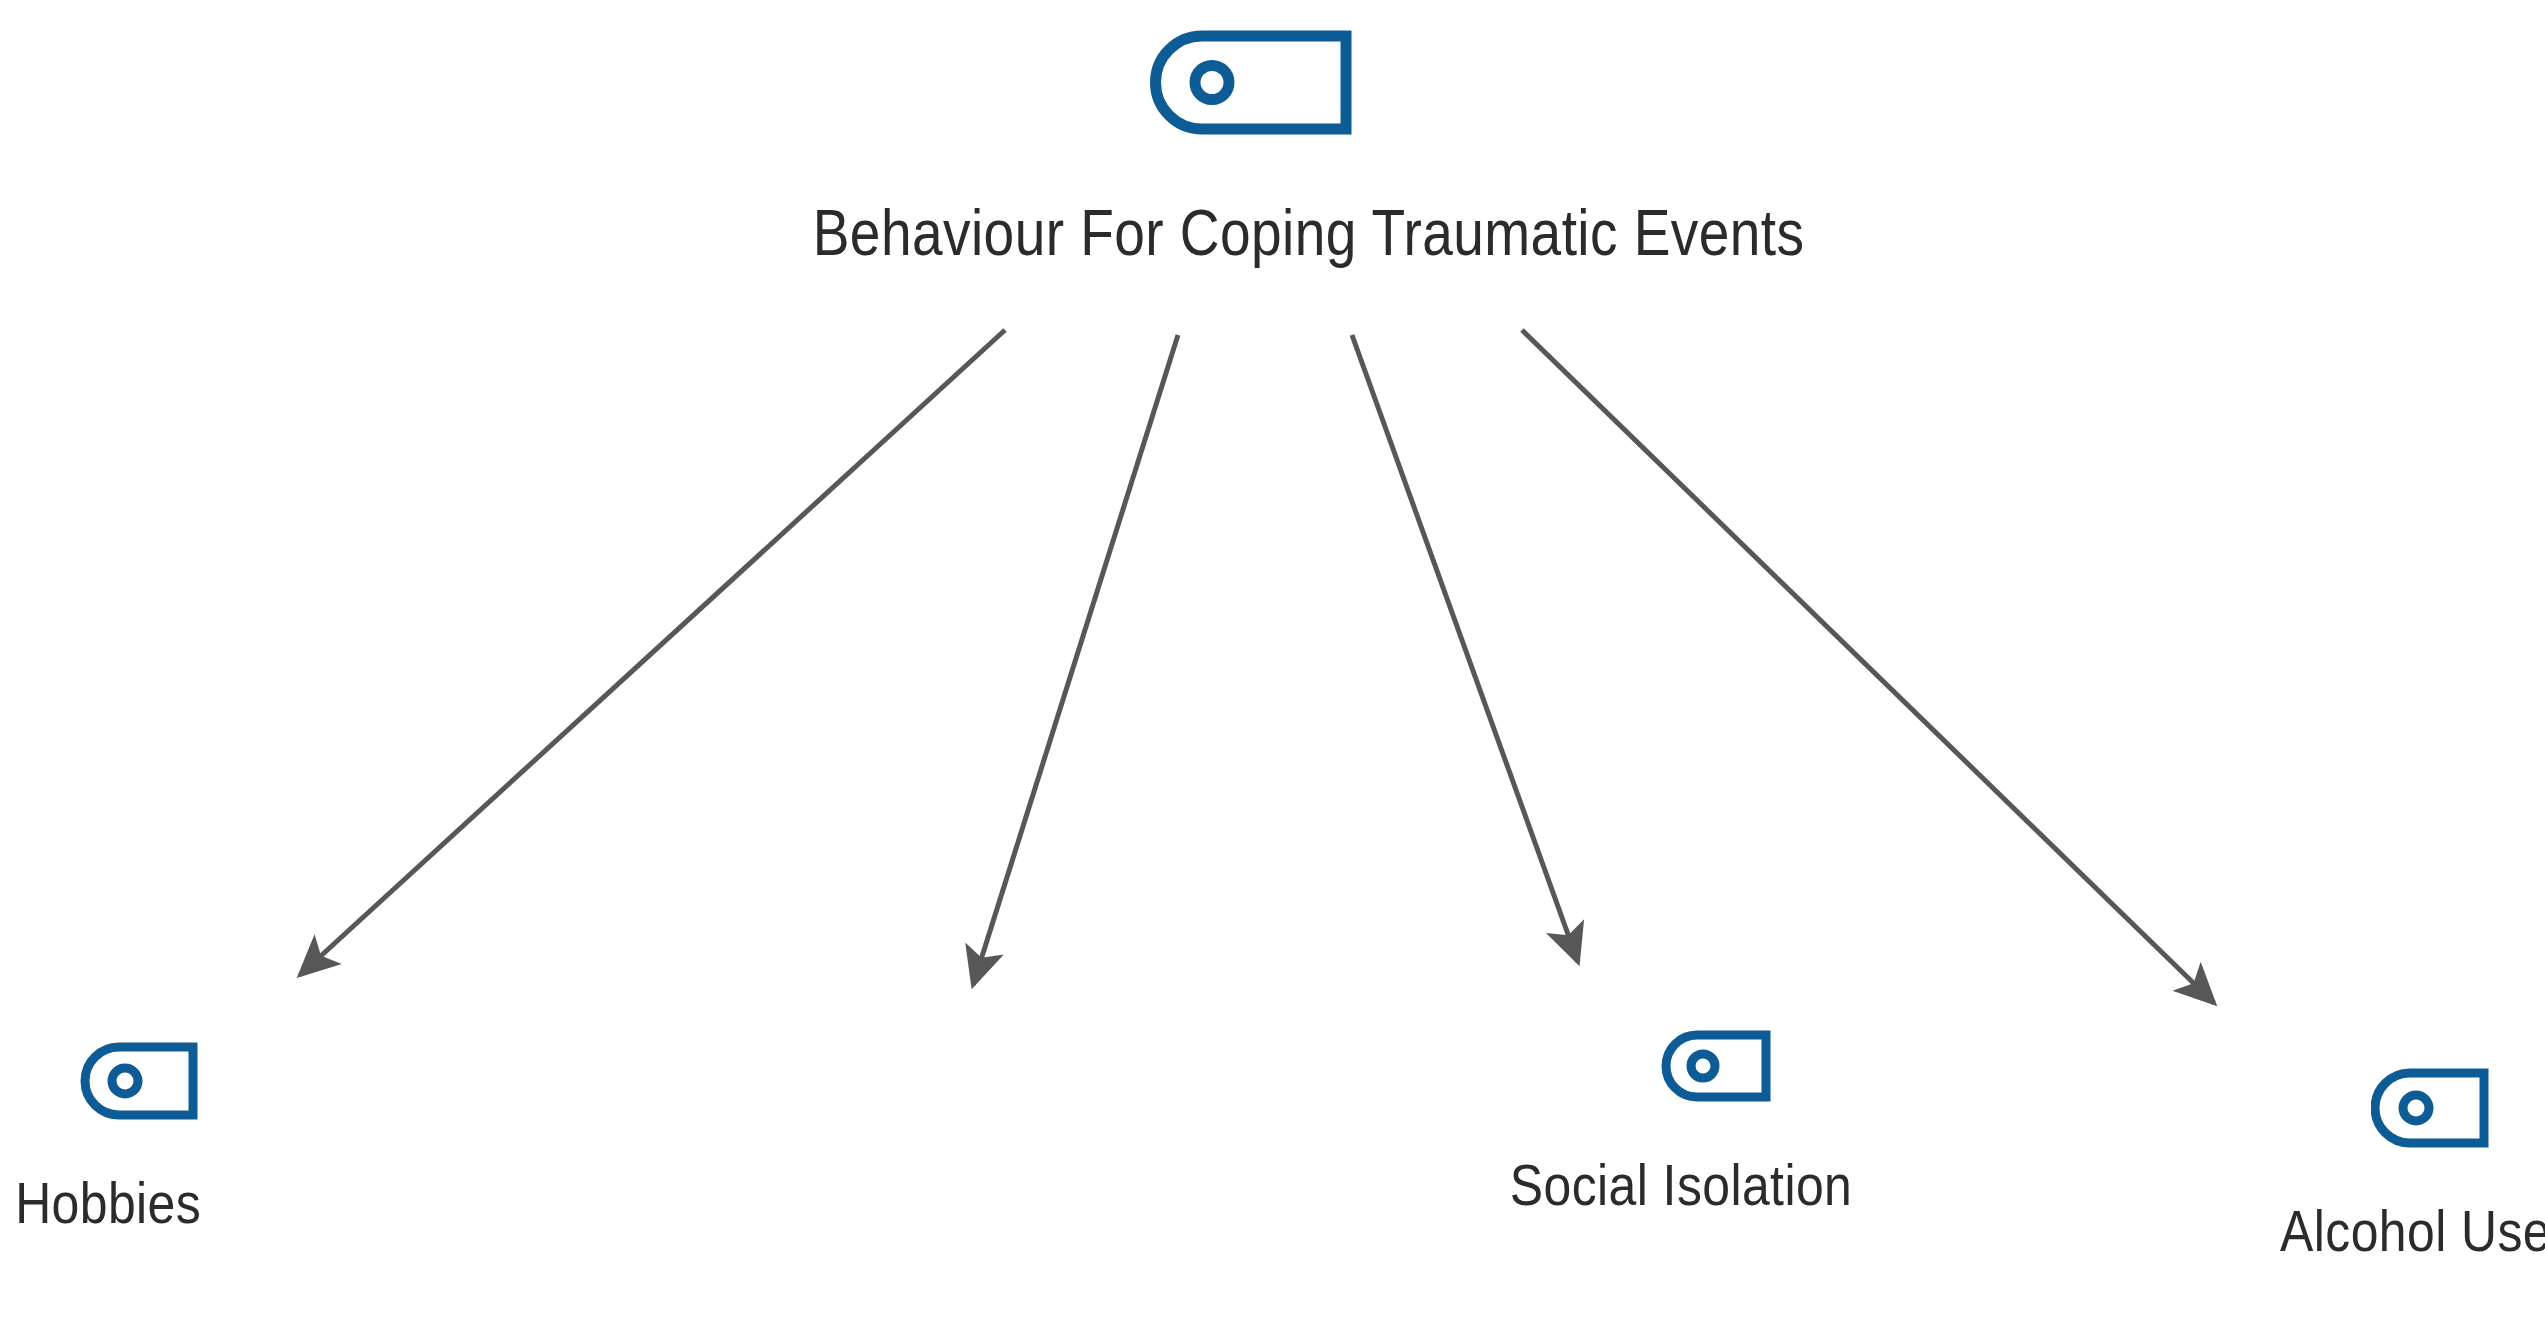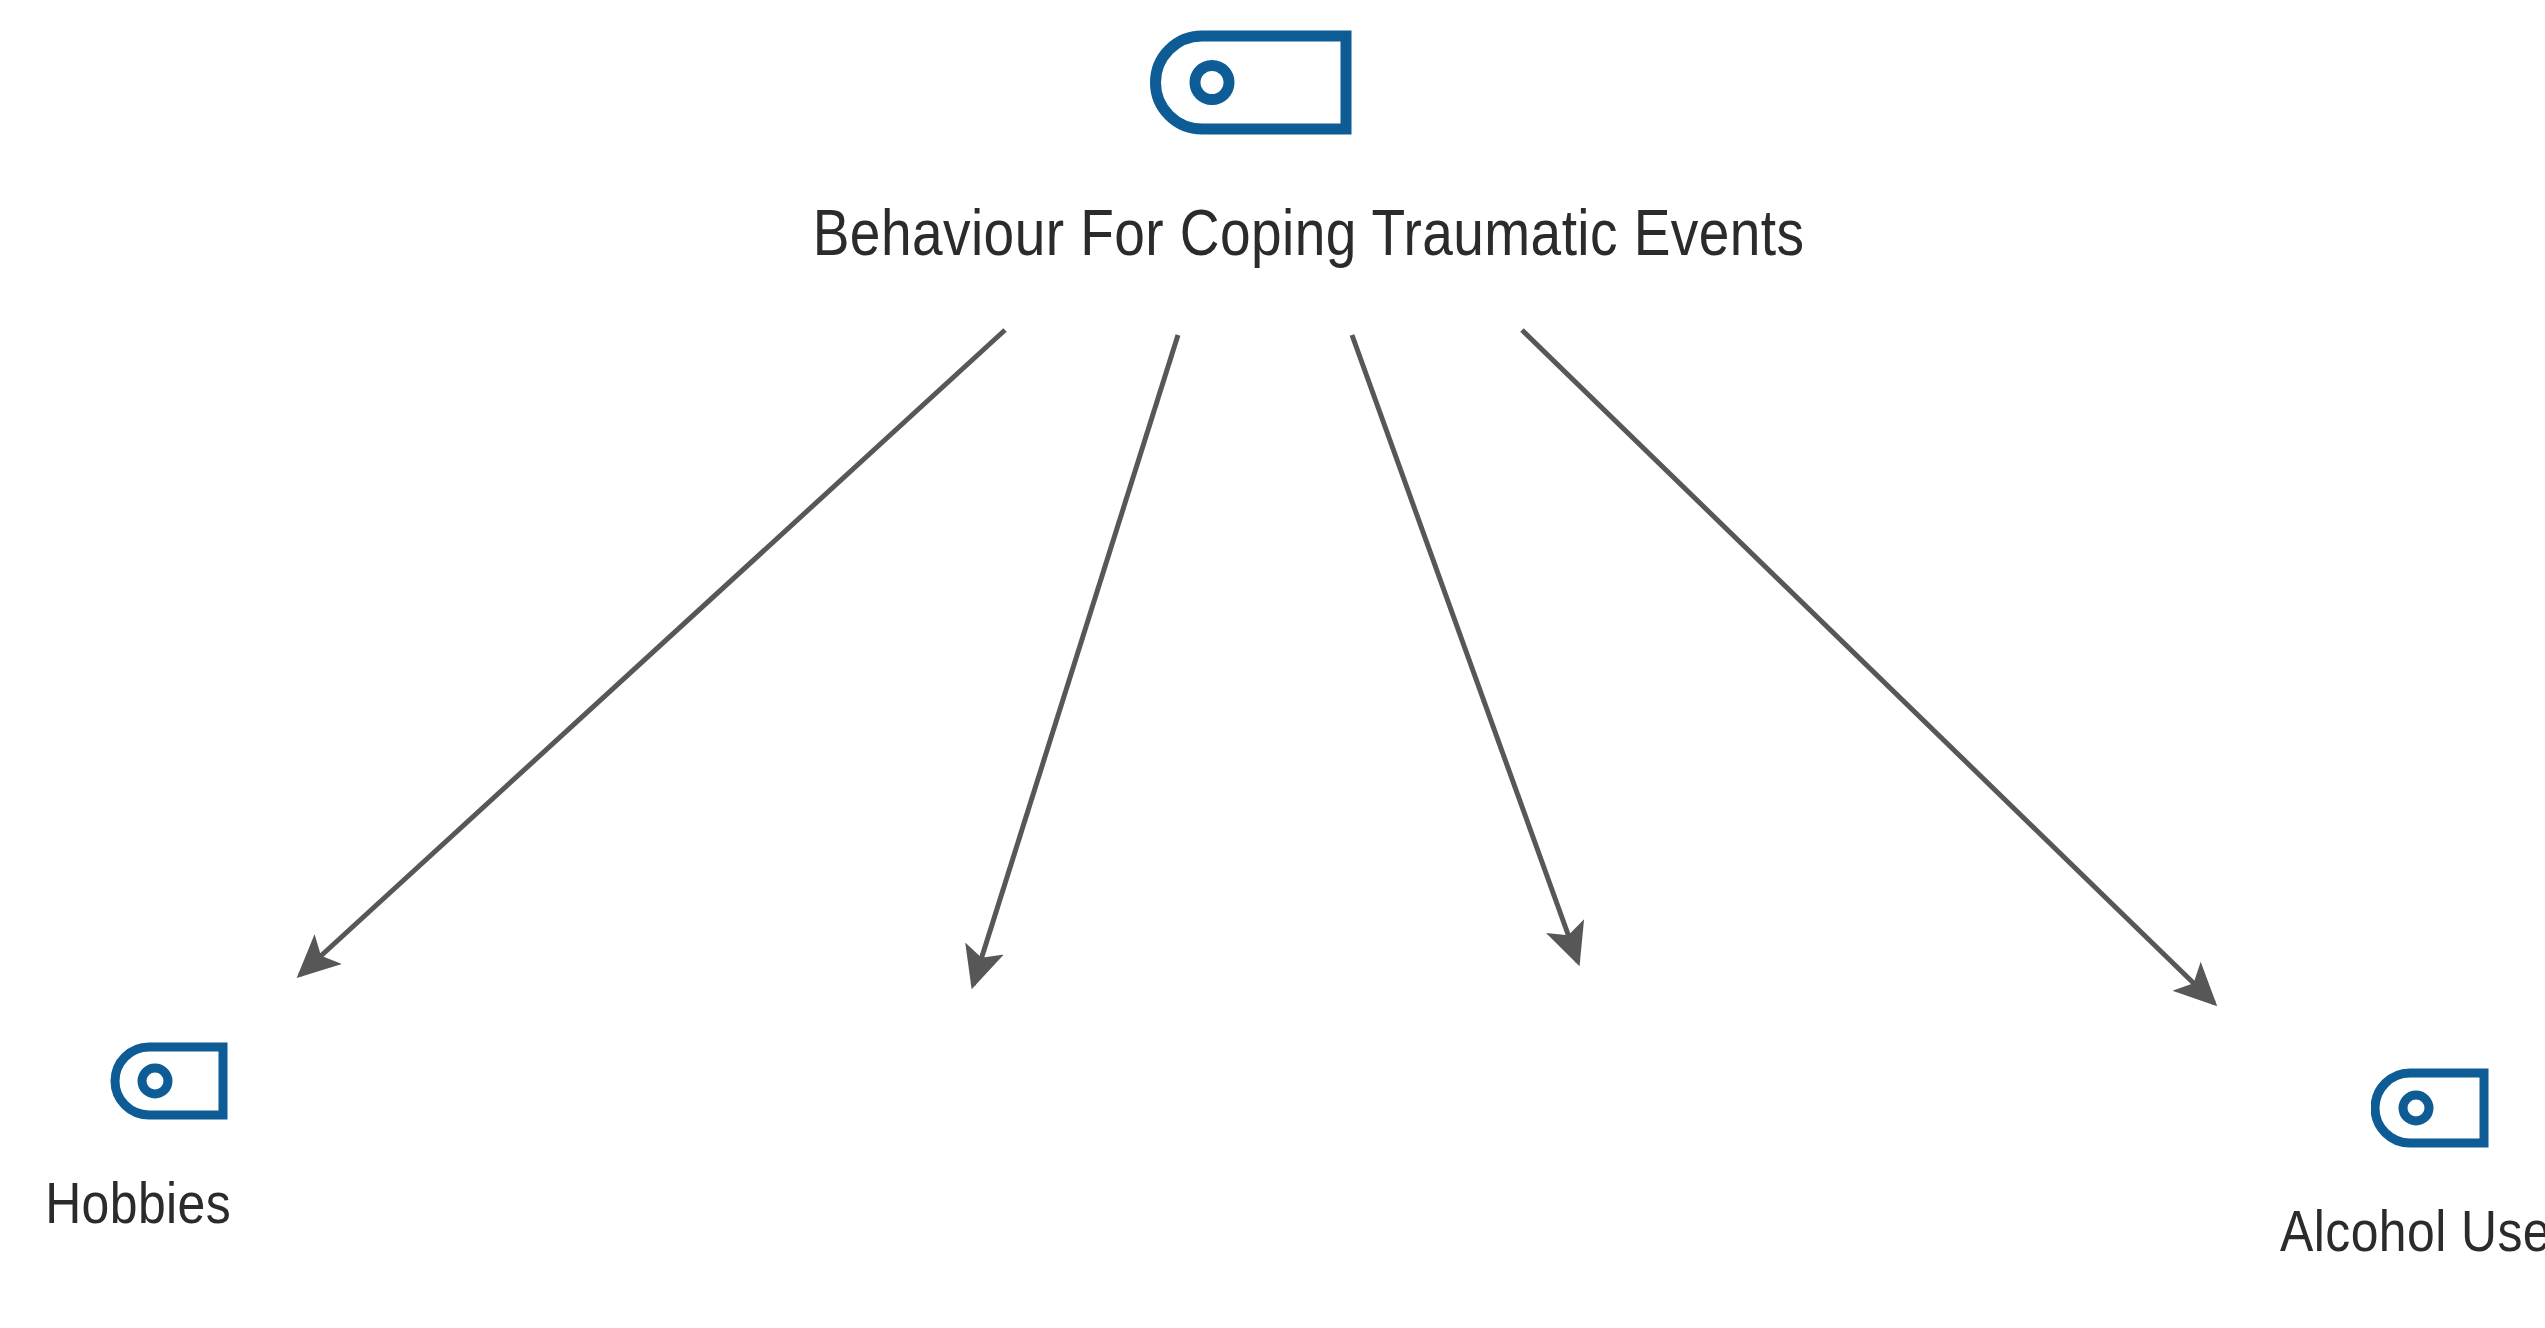--- a/index.html
+++ b/index.html
@@ -52,21 +52,21 @@
     font-size: 64px;
     line-height: 1;
     margin-top: 62px;
     margin-left: -418px;
   }
   .leaf .node-label {
     font-size: 58px;
     line-height: 1;
     margin-top: 50px;
   }
-  #leaf-0 { left: 92px;   top: 1042px; }
+  #leaf-0 { left: 62px;   top: 1042px; }
   #leaf-1 { left: 828px;  top: 1038px; }
   #leaf-2 { left: 1552px; top: 1030px; }
   #leaf-3 { left: 2288px; top: 1068px; }
   #leaf-0 .node-label { margin-left: -62px; }
   #leaf-1 .node-label { margin-left: 0px; }
   #leaf-2 .node-label { margin-left: -70px; }
   #leaf-3 .node-label { margin-left: -30px; }
 </style>
 </head>
 <body>
@@ -103,20 +103,29 @@
     <span class="tag-icon">
       <svg width="118" height="78" viewBox="0 0 118 78" xmlns="http://www.w3.org/2000/svg">
         <path d="M 39 5 L 113 5 L 113 73 L 39 73 A 34 34 0 0 1 39 5 Z" fill="none" stroke="#0d5c96" stroke-width="9" stroke-linejoin="miter"></path>
         <circle cx="45" cy="39" r="13" fill="none" stroke="#0d5c96" stroke-width="9"></circle>
       </svg>
     </span>
     <span class="node-label">Hobbies</span>
   </div>
 
 
+  <div class="node leaf" id="leaf-2">
+    <span class="tag-icon">
+      <svg width="110" height="72" viewBox="0 0 110 72" xmlns="http://www.w3.org/2000/svg">
+        <path d="M 36 5 L 105 5 L 105 67 L 36 67 A 31 31 0 0 1 36 5 Z" fill="none" stroke="#0d5c96" stroke-width="9" stroke-linejoin="miter"></path>
+        <circle cx="42" cy="36" r="12" fill="none" stroke="#0d5c96" stroke-width="9"></circle>
+      </svg>
+    </span>
+    <span class="node-label">Social Isolation</span>
+  </div>
 
   <div class="node leaf" id="leaf-3">
     <span class="tag-icon">
       <svg width="118" height="80" viewBox="0 0 118 80" xmlns="http://www.w3.org/2000/svg">
         <path d="M 39 5 L 113 5 L 113 75 L 39 75 A 35 35 0 0 1 39 5 Z" fill="none" stroke="#0d5c96" stroke-width="9" stroke-linejoin="miter"></path>
         <circle cx="45" cy="40" r="13" fill="none" stroke="#0d5c96" stroke-width="9"></circle>
       </svg>
     </span>
     <span class="node-label">Alcohol Use</span>
   </div>

